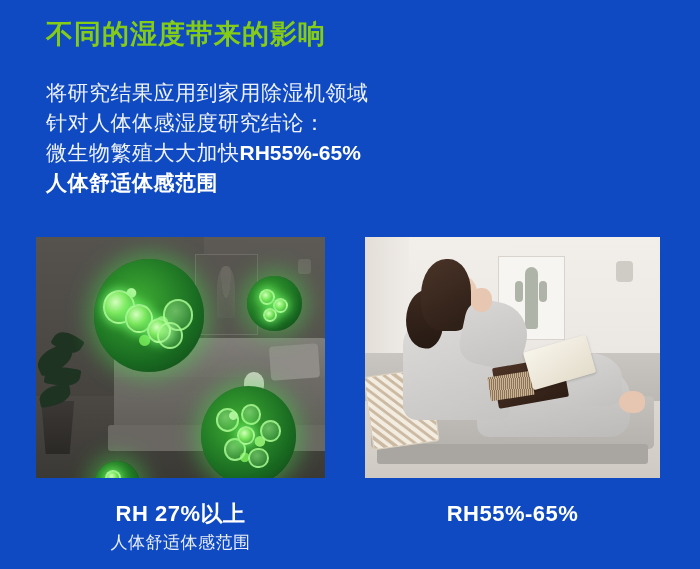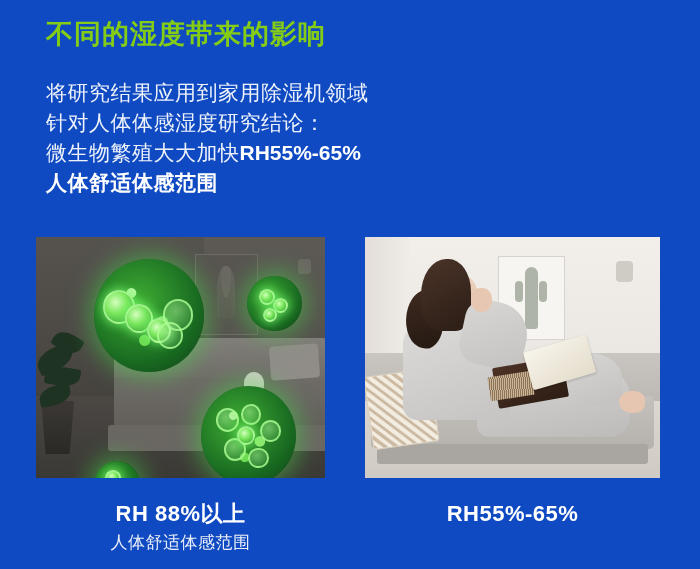--- a/index.html
+++ b/index.html
@@ -335,21 +335,21 @@
         <div class="rl-arm"></div>
         <div class="rl-hand"></div>
         <div class="rl-book-body"></div>
         <div class="rl-book-edge"></div>
         <div class="rl-book-page"></div>
       </div>
     </div>
   </div>
 
   <div class="caption left">
-    <div class="big">RH 88%以上</div>
+    <div class="big">RH 27%以上</div>
     <div class="small">人体舒适体感范围</div>
   </div>
 
   <div class="caption right">
     <div class="big">RH55%-65%</div>
   </div>
 
 </div>
 
 </body></html>

